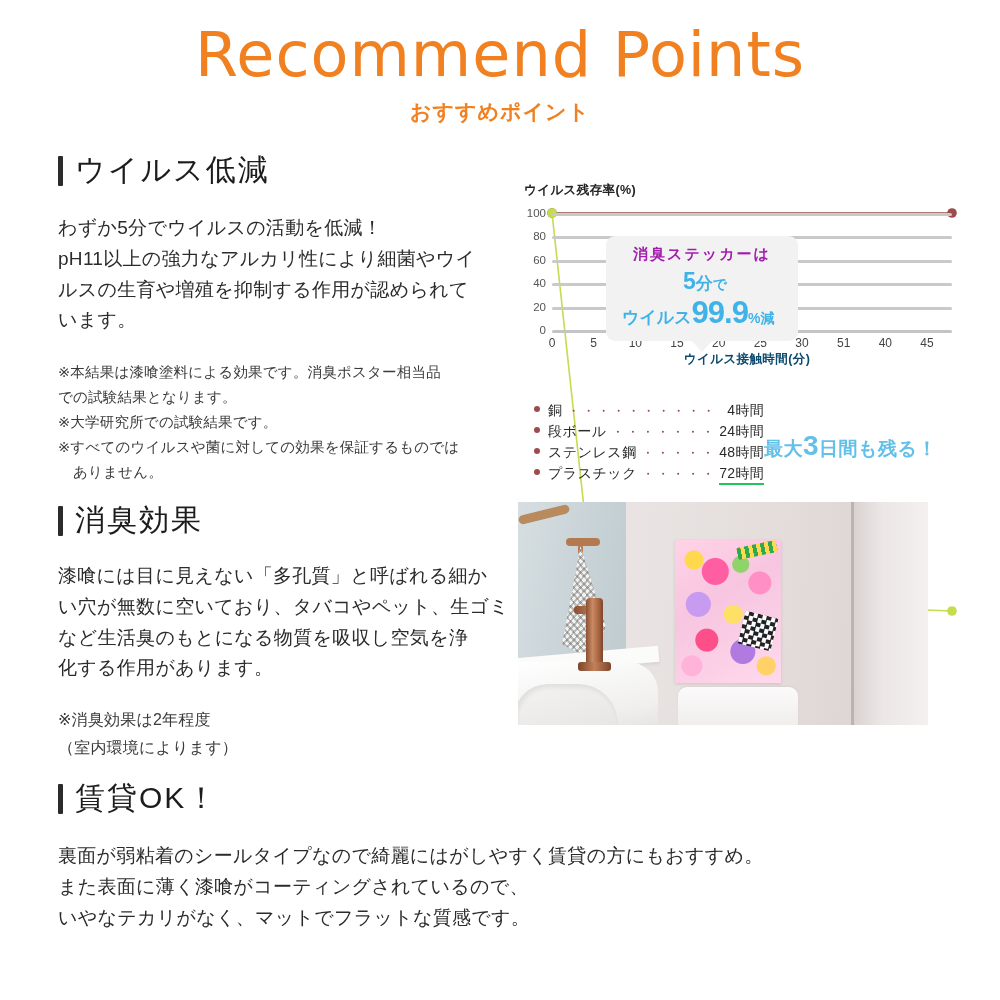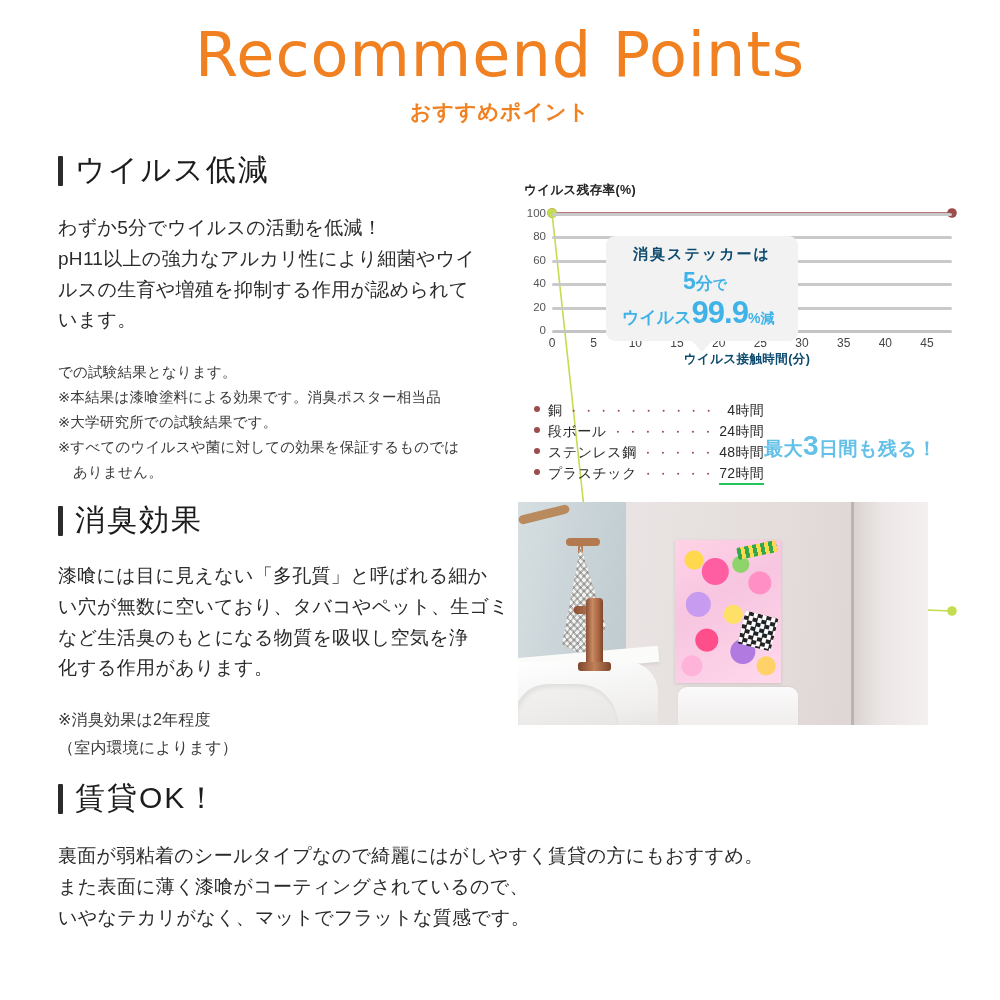--- a/index.html
+++ b/index.html
@@ -67,21 +67,21 @@
   .callout {
     position: absolute; left: 606px; top: 236px; width: 192px;
     background: #f2f2f2; border-radius: 9px; padding: 9px 10px 10px;
     text-align: center; z-index: 5;
   }
   .callout:after {
     content: ""; position: absolute; left: 50%; bottom: -11px; transform: translateX(-50%);
     border-left: 11px solid transparent; border-right: 11px solid transparent;
     border-top: 12px solid #f2f2f2;
   }
-  .callout .c-line1 { font-size: 15px; font-weight: 700; color: #0c4a6e; letter-spacing: 2px; }
+  .callout .c-line1 { font-size: 15px; font-weight: 700; color: #a21caf; letter-spacing: 2px; }
   .callout .c-line2 { margin-top: 4px; font-size: 17px; font-weight: 700; color: #3FB3E8; text-align: center; padding-left: 6px; }
   .callout .c-line2 .big { font-size: 23px; }
   .callout .c-line2 .sm { font-size: 14px; }
   .callout .c-line3 { font-size: 17px; font-weight: 700; color: #3FB3E8; text-align: left; padding-left: 6px; white-space: nowrap; }
   .callout .c-line3 .huge { font-size: 31px; letter-spacing: -1px; }
   .callout .c-line3 .sm { font-size: 14px; }
 
   
   .legend { position: absolute; left: 534px; top: 402px; width: 230px; }
   .legend-row { display: flex; align-items: baseline; font-size: 14px; color: #2b2b2b; margin-bottom: 3px; }
@@ -194,22 +194,22 @@
       <span class="sec-bar"></span>
       <span class="sec-title">ウイルス低減</span>
     </div>
     <div class="body-copy">
       <p>わずか5分でウイルスの活動を低減！</p>
       <p>pH11以上の強力なアルカリ性により細菌やウイ</p>
       <p>ルスの生育や増殖を抑制する作用が認められて</p>
       <p>います。</p>
     </div>
     <div class="notes">
+      <p>※本結果は漆喰塗料による効果です。消臭ポスター相当品</p>
       <p>での試験結果となります。</p>
-      <p>※本結果は漆喰塗料による効果です。消臭ポスター相当品</p>
       <p>※大学研究所での試験結果です。</p>
       <p>※すべてのウイルスや菌に対しての効果を保証するものでは</p>
       <p class="indent">ありません。</p>
     </div>
   </div>
 
   <div class="chart-wrap">
     <div class="chart-ylabel">ウイルス残存率(%)</div>
     <div class="chart-area">
       <div class="plot" id="plot">
@@ -243,21 +243,21 @@
           </div>
         </div>
       <div class="xaxis-labels" id="xaxis-labels">
           <span class="xtick" style="left: 0%;">0</span>
           <span class="xtick" style="left: 10.4167%;">5</span>
           <span class="xtick" style="left: 20.8333%;">10</span>
           <span class="xtick" style="left: 31.25%;">15</span>
           <span class="xtick" style="left: 41.6667%;">20</span>
           <span class="xtick" style="left: 52.0833%;">25</span>
           <span class="xtick" style="left: 62.5%;">30</span>
-          <span class="xtick" style="left: 72.9167%;">35</span>
+          <span class="xtick" style="left: 72.9167%;">51</span>
           <span class="xtick" style="left: 83.3333%;">40</span>
           <span class="xtick" style="left: 93.75%;">45</span>
         </div>
       <div class="chart-xlabel">ウイルス接触時間(分)</div>
     </div>
   </div>
 
   <div class="callout">
     <div class="c-line1">消臭ステッカーは</div>
     <div class="c-line2"><span class="big">5</span><span>分</span><span class="sm">で</span></div>

